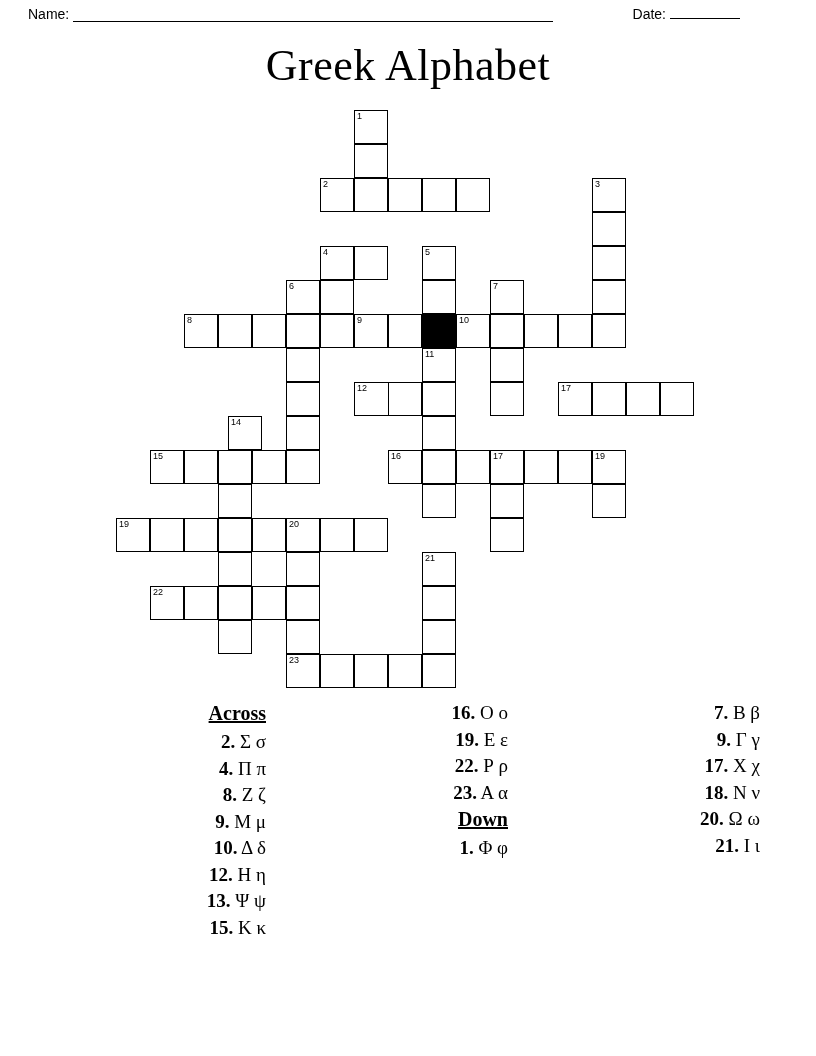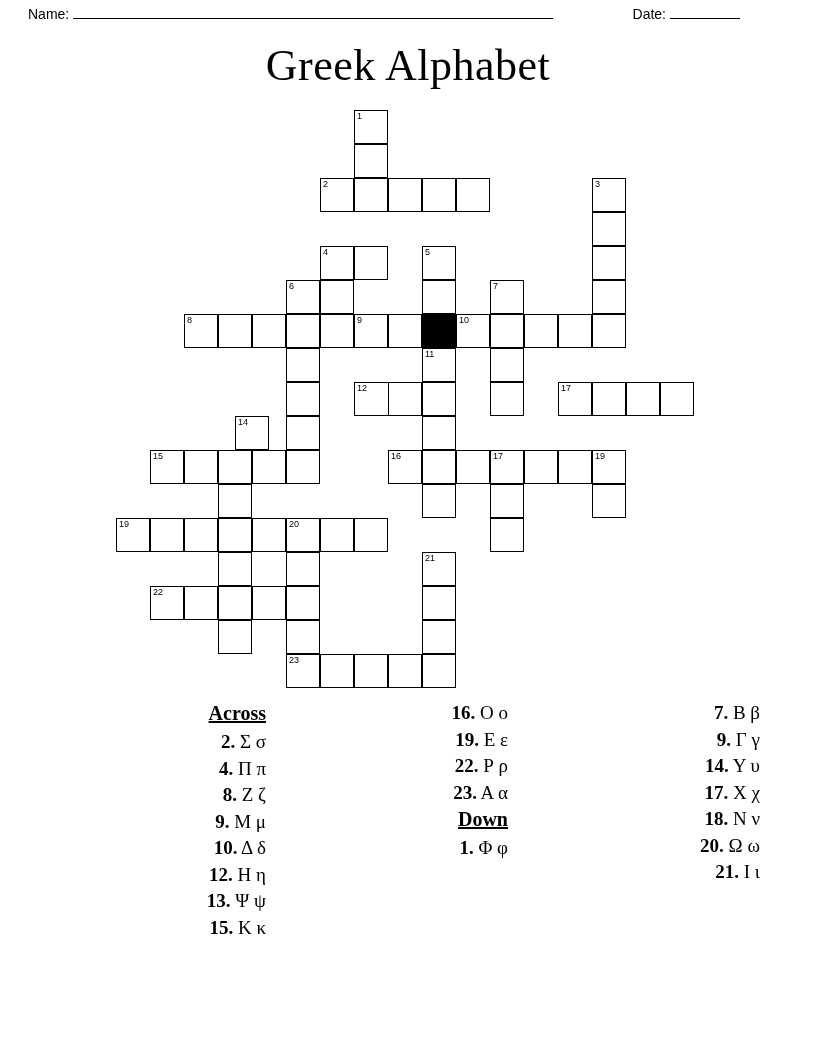--- a/index.html
+++ b/index.html
@@ -24,21 +24,21 @@
     width: 816px;
     height: 24px;
     font-family: "Liberation Sans", sans-serif;
     font-size: 14px;
   }
   .header .name-block {
     position: absolute;
     left: 28px;
     top: 0;
     display: flex;
-    align-items: flex-start;
+    align-items: flex-end;
   }
   .header .date-block {
     position: absolute;
     right: 76px;
     top: 0;
     display: flex;
     align-items: baseline;
   }
   .header .lbl {
     margin-right: 4px;
@@ -212,21 +212,21 @@
     </div>
     <div class="cell" style="left: 388px; top: 382px;"></div>
     <div class="cell" style="left: 422px; top: 382px;"></div>
     <div class="cell" style="left: 490px; top: 382px;"></div>
     <div class="cell" style="left: 558px; top: 382px;">
       <span class="num">17</span>
     </div>
     <div class="cell" style="left: 592px; top: 382px;"></div>
     <div class="cell" style="left: 626px; top: 382px;"></div>
     <div class="cell" style="left: 660px; top: 382px;"></div>
-    <div class="cell" style="left: 235px; top: 416px;">
+    <div class="cell" style="left: 228px; top: 416px;">
       <span class="num">14</span>
     </div>
     <div class="cell" style="left: 286px; top: 416px;"></div>
     <div class="cell" style="left: 422px; top: 416px;"></div>
     <div class="cell" style="left: 150px; top: 450px;">
       <span class="num">15</span>
     </div>
     <div class="cell" style="left: 184px; top: 450px;"></div>
     <div class="cell" style="left: 218px; top: 450px;"></div>
     <div class="cell" style="left: 252px; top: 450px;"></div>
@@ -312,21 +312,20 @@
     <div class="clue-heading">Down</div>
     <div id="col2-down">
         <div class="clue"><span class="n">1.</span><span class="t"> Φ φ</span></div>
       </div>
   </div>
 
   <div class="clue-col col3">
     <div id="col3-down">
         <div class="clue"><span class="n">7.</span><span class="t"> Β β</span></div>
         <div class="clue"><span class="n">9.</span><span class="t"> Γ γ</span></div>
-        <div class="clue"><span class="n">14.</span><span class="t"> Υ υ</span></div>
         <div class="clue"><span class="n">17.</span><span class="t"> Χ χ</span></div>
         <div class="clue"><span class="n">18.</span><span class="t"> Ν ν</span></div>
         <div class="clue"><span class="n">20.</span><span class="t"> Ω ω</span></div>
         <div class="clue"><span class="n">21.</span><span class="t"> Ι ι</span></div>
       </div>
   </div>
 
 </div>
 
 </body></html>

